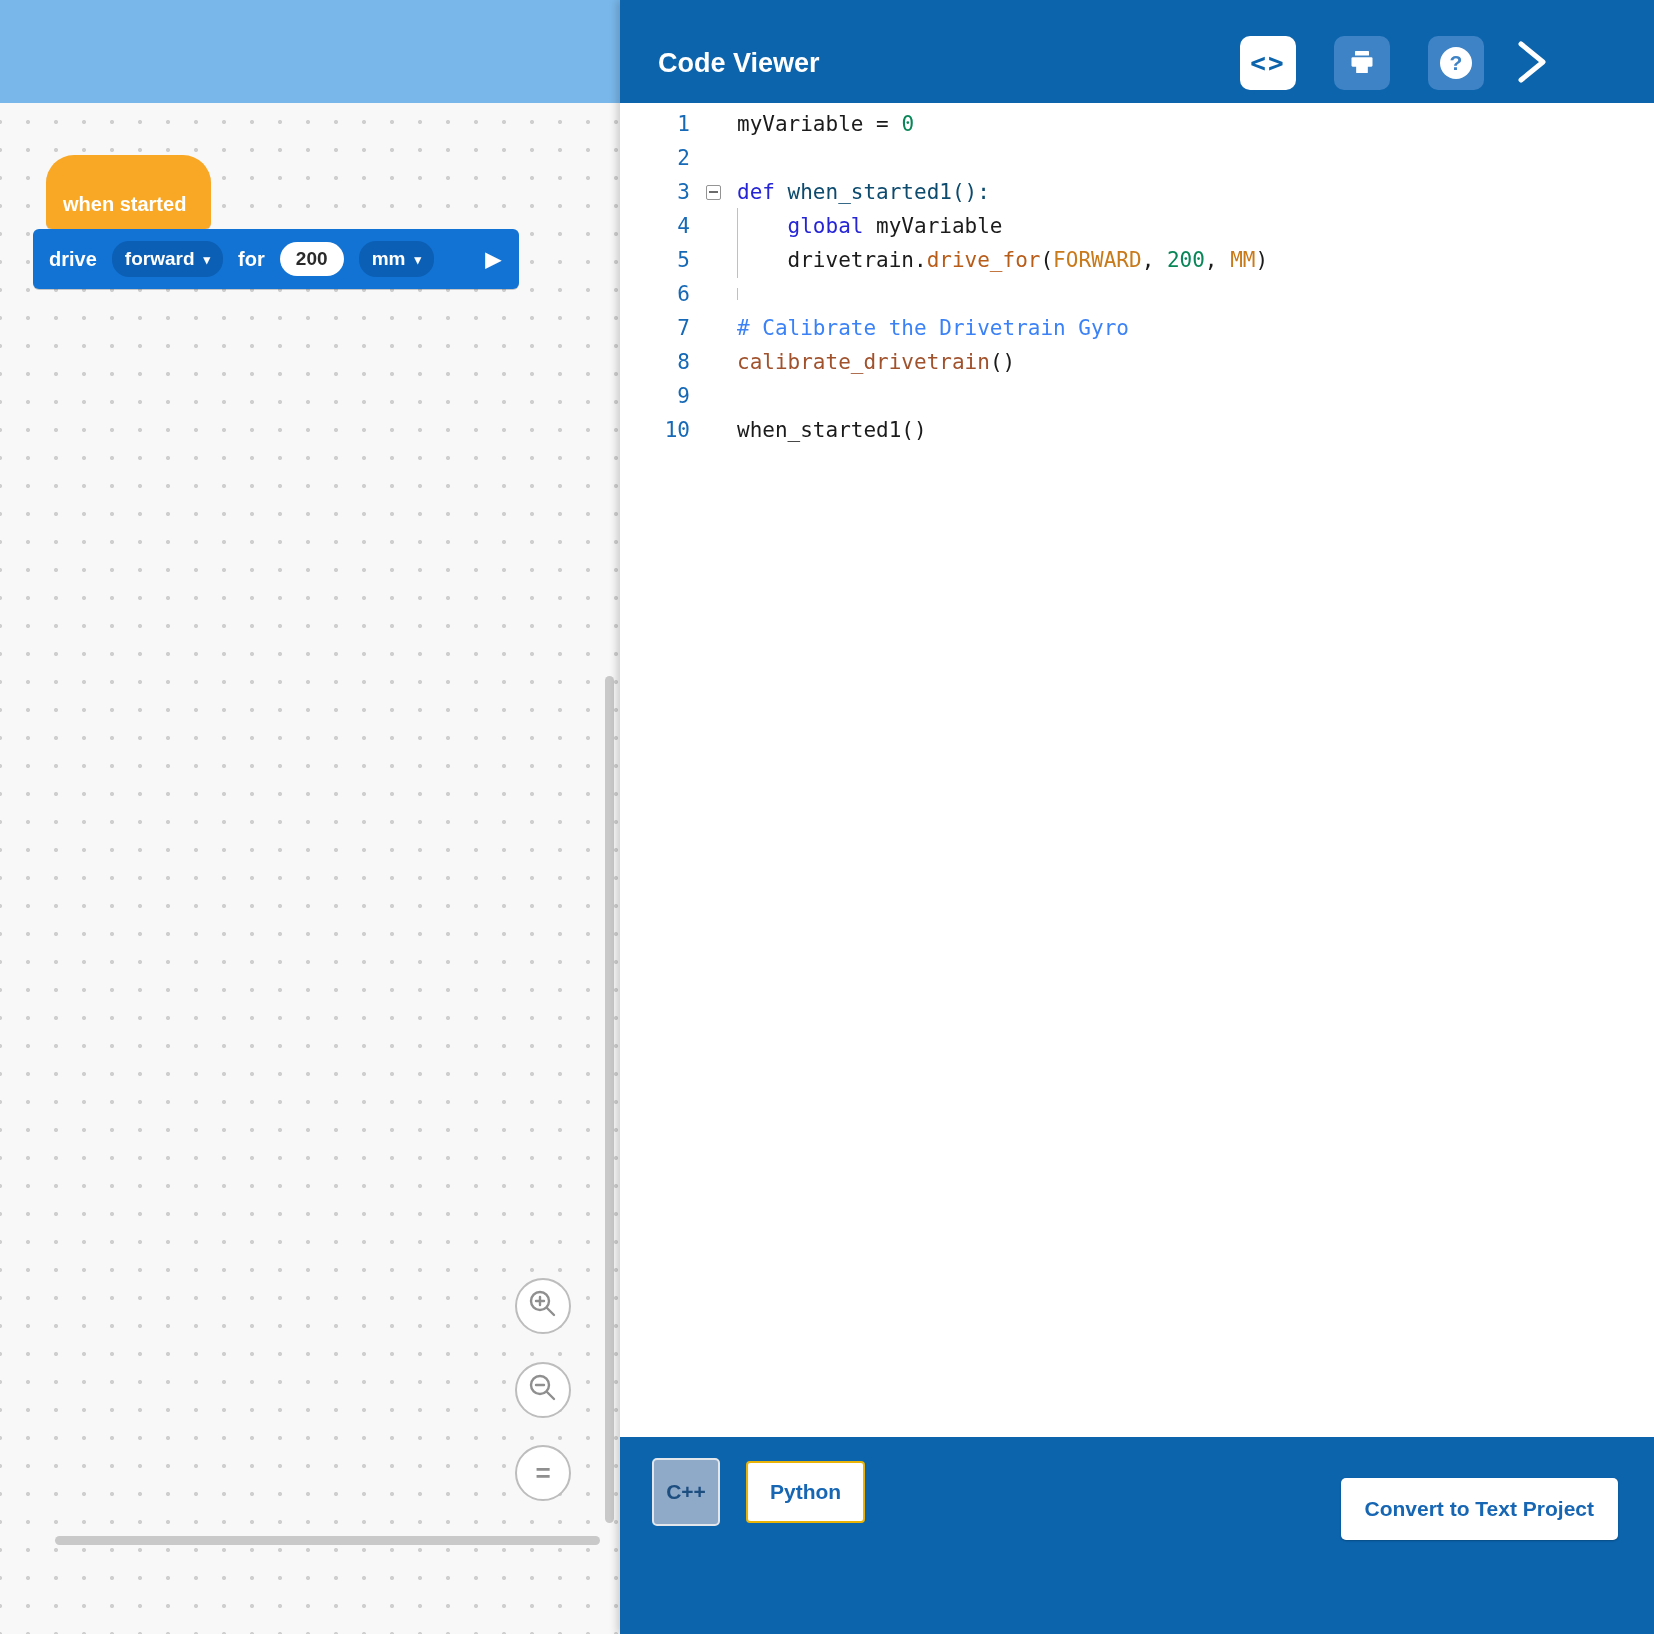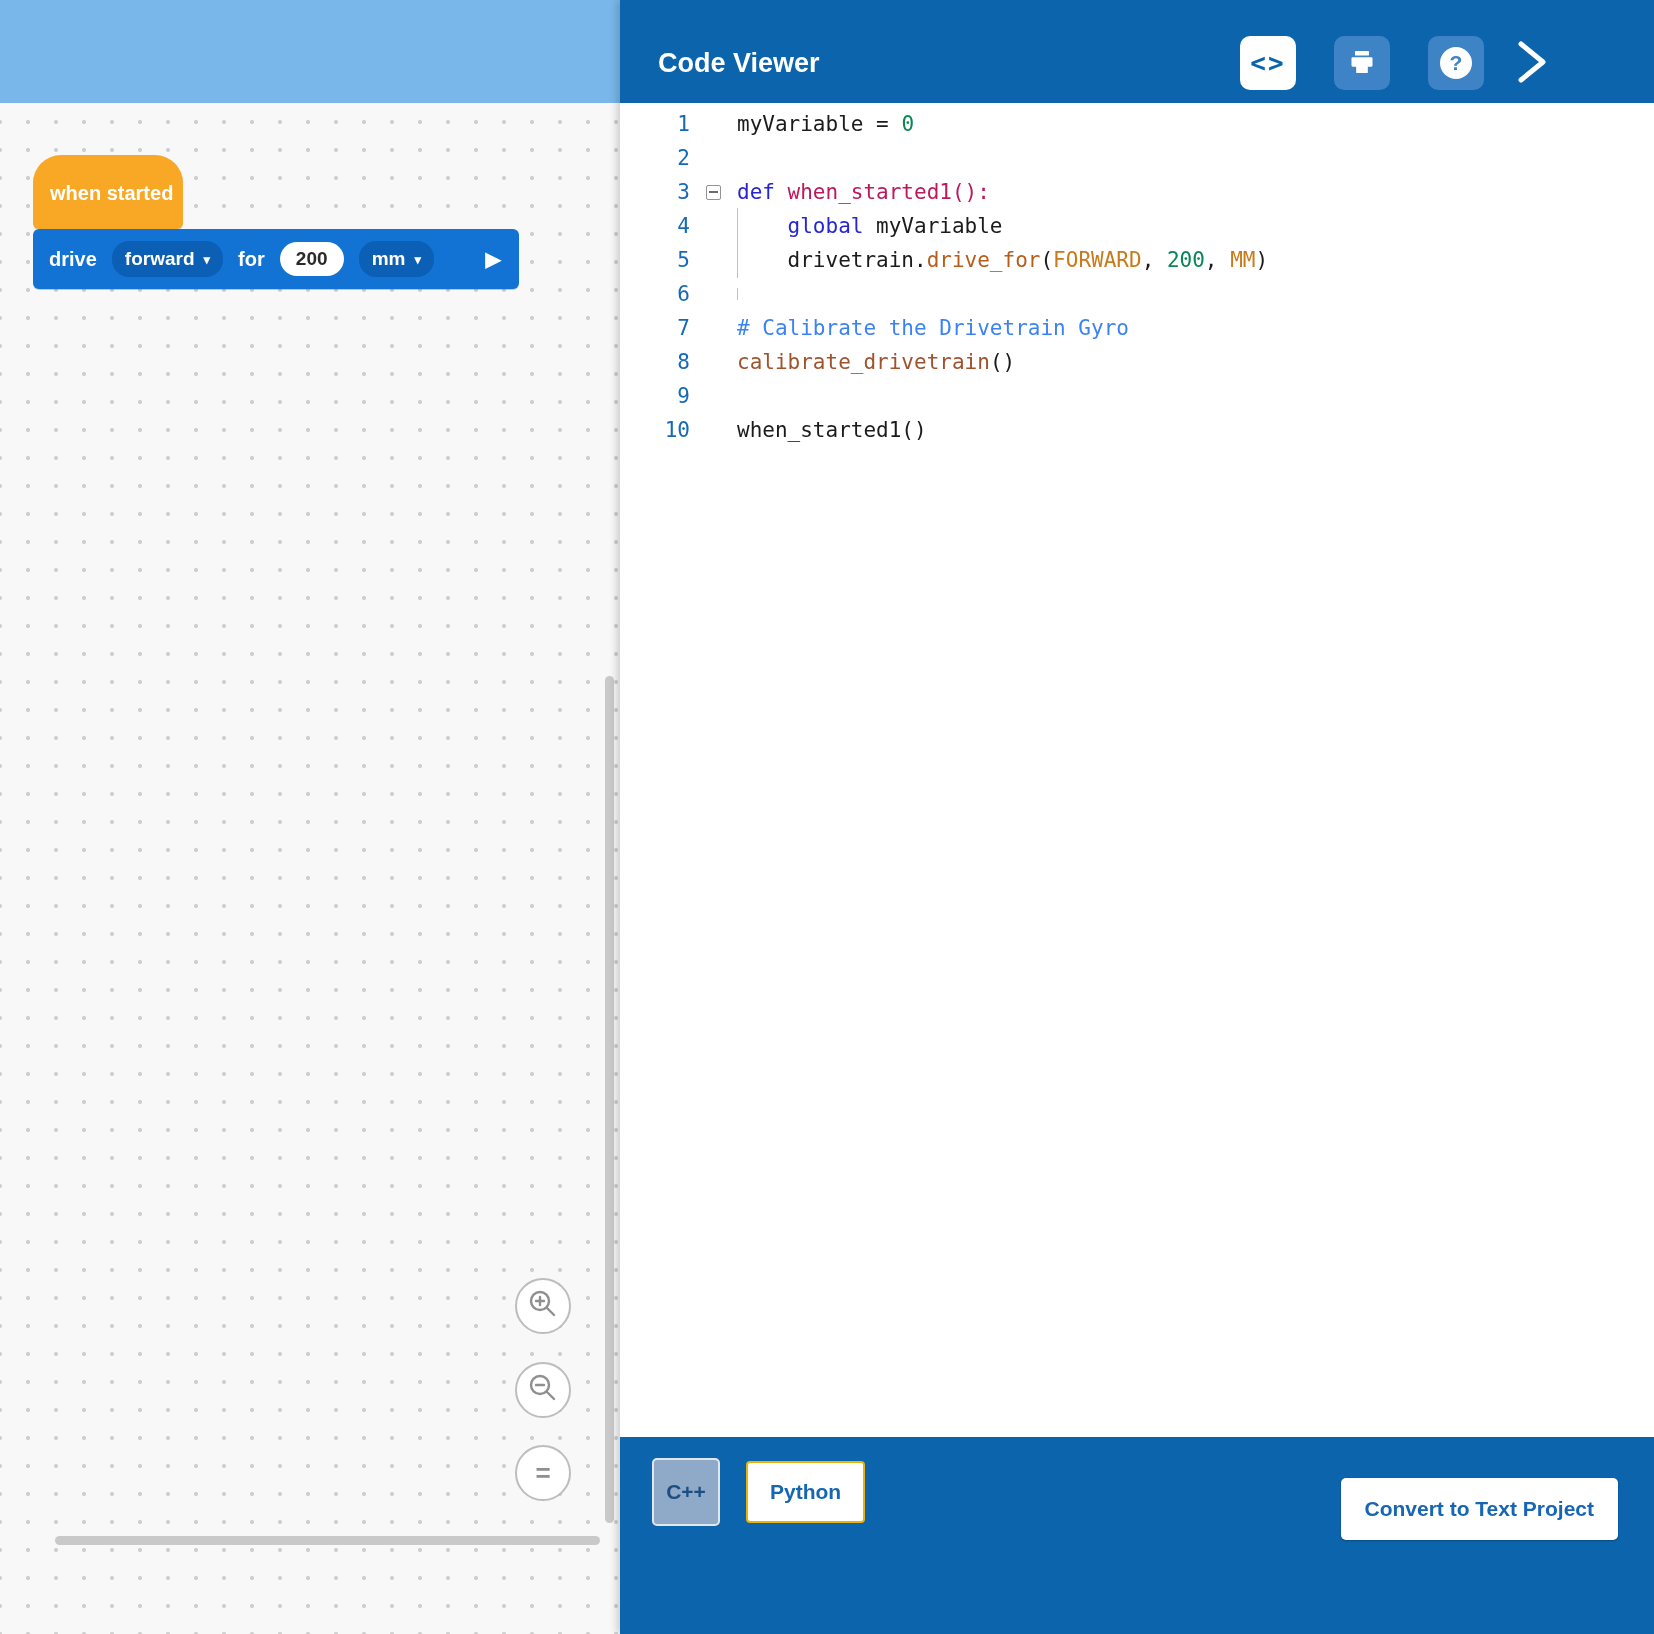--- a/index.html
+++ b/index.html
@@ -16,23 +16,23 @@
     background-image: radial-gradient(#cfcfcf 2px, transparent 2.2px);
     background-size:28px 28px;
     background-position:14px 24px;
   }
   .toolbar-strip {
     position:absolute; left:0; top:0; width:620px; height:103px;
     background:#79b7ea;
   }
 
   .hat-block {
-    position:absolute; left:33px; top:155px; width:150px; height:74px;
+    position:absolute; left:46px; top:155px; width:165px; height:74px;
     background:#F9A826; border-radius:28px 28px 6px 6px;
-    display:flex; align-items:flex-end; padding:0 0 24px 17px;
+    display:flex; align-items:flex-end; padding:0 0 13px 17px;
     color:#ffffff; font-weight:bold; font-size:20px;
     box-shadow:0 1px 0 rgba(0,0,0,0.15);
     cursor:pointer;
   }
   .drive-block {
     position:absolute; left:33px; top:229px; width:486px; height:60px;
     background:#1273D4; border-radius:6px;
     display:flex; align-items:center; gap:15px; padding:0 18px 0 16px;
     color:#ffffff; font-weight:bold; font-size:20px;
     box-shadow:0 1px 0 rgba(0,0,0,0.2);
@@ -238,21 +238,21 @@
         <div class="code-line">
           <span class="ln">2</span>
           <span class="fold-cell"></span>
           <span class="code-text"></span>
         </div>
         <div class="code-line">
           <span class="ln">3</span>
           <span class="fold-cell">
             <span class="fold-box"></span>
           </span>
-          <span class="code-text"><span style="color: rgb(37, 37, 214);">def</span><span style="color: #be185d;"> when_started1():</span></span>
+          <span class="code-text"><span style="color: rgb(37, 37, 214);">def</span><span style="color: #0c4a6e;"> when_started1():</span></span>
         </div>
         <div class="code-line">
           <span class="ln">4</span>
           <span class="fold-cell"></span>
           <span class="code-text guide"><span style="color: rgb(27, 27, 27);">    </span><span style="color: rgb(37, 37, 214);">global</span><span style="color: rgb(27, 27, 27);"> myVariable</span></span>
         </div>
         <div class="code-line">
           <span class="ln">5</span>
           <span class="fold-cell"></span>
           <span class="code-text guide"><span style="color: rgb(27, 27, 27);">    drivetrain.</span><span style="color: rgb(184, 92, 26);">drive_for</span><span style="color: rgb(27, 27, 27);">(</span><span style="color: rgb(201, 122, 26);">FORWARD</span><span style="color: rgb(27, 27, 27);">, </span><span style="color: rgb(9, 134, 88);">200</span><span style="color: rgb(27, 27, 27);">, </span><span style="color: rgb(201, 122, 26);">MM</span><span style="color: rgb(27, 27, 27);">)</span></span>

